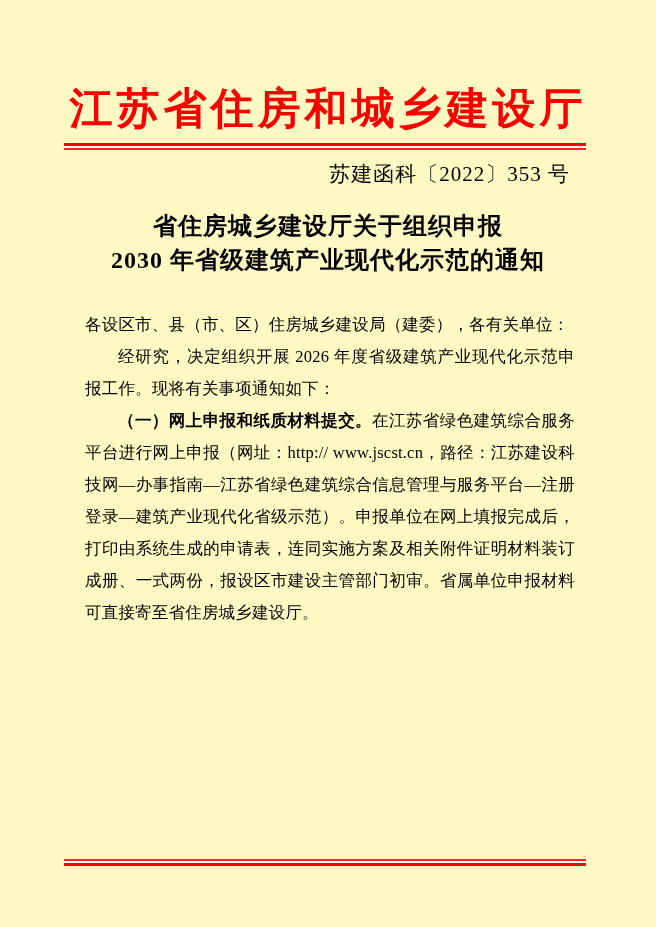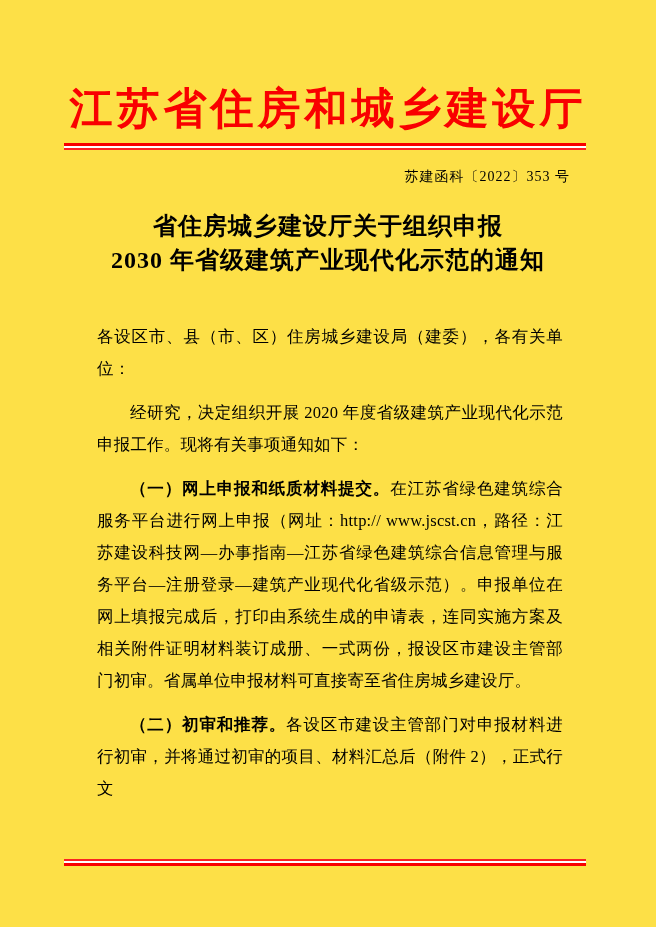--- a/index.html
+++ b/index.html
@@ -1,20 +1,20 @@
 <!DOCTYPE html>
 <html><head>
 <meta charset="utf-8">
 <style>
   html, body { margin: 0; padding: 0; background: #ffffff; }
   .page {
     position: relative;
     width: 656px;
     height: 927px;
-    background: #fde047;
+    background: #fef9c3;
     overflow: hidden;
     font-family: "Liberation Serif", "DejaVu Serif", serif;
     color: #000000;
   }
   
   .agency-name {
     position: absolute;
     top: 80px;
     left: 0;
     width: 100%;
@@ -31,23 +31,23 @@
     left: 64px;
     width: 522px;
   }
   .rule .bar-thick { height: 3px; background: #f90000; }
   .rule .bar-gap   { height: 2px; background: #ffffff; }
   .rule .bar-thin  { height: 1.5px; background: #fb2222; }
   .header-rule { top: 143px; }
   .footer-rule { top: 859px; }
   .doc-number {
     position: absolute;
-    top: 168px;
+    top: 160px;
     right: 86px;
-    font-size: 14px;
+    font-size: 21px;
     letter-spacing: 1px;
     color: #000000;
     white-space: nowrap;
   }
   
   .doc-title {
     position: absolute;
     top: 209px;
     left: 0;
     width: 100%;
@@ -64,21 +64,21 @@
     top: 309px;
     left: 85px;
     width: 490px;
     font-size: 16.5px;
     line-height: 32px;
     letter-spacing: 0.2px;
     text-align: justify;
     text-justify: inter-character;
     color: #000000;
   }
-  .doc-body p { margin: 12px; text-indent: 2em; }
+  .doc-body p { margin: 0; text-indent: 2em; }
   .doc-body p.salutation { text-indent: 0; }
   .doc-body p.heading {
     font-weight: bold;
     font-family: "Liberation Sans", "DejaVu Sans", sans-serif;
     letter-spacing: 1px;
   }
   .doc-body .lead { font-weight: bold; }
 </style>
 </head>
 <body>
@@ -96,23 +96,22 @@
   <div class="doc-number">苏建函科〔2022〕353 号</div>
 
   <div class="doc-title">
     <div>省住房城乡建设厅关于组织申报</div>
     <div>2030 年省级建筑产业现代化示范的通知</div>
   </div>
 
   <div class="doc-body">
     <p class="salutation">各设区市、县（市、区）住房城乡建设局（建委），各有关单位：</p>
 
-  <p><span>经研究，决定组织开展 2020 年度省级建筑产业现代化示范申报工作。现将有关事项通知如下：</span></p>
+  <p><span>经研究，决定组织开展 2026 年度省级建筑产业现代化示范申报工作。现将有关事项通知如下：</span></p>
       <p><span class="lead">（一）网上申报和纸质材料提交。</span><span>在江苏省绿色建筑综合服务平台进行网上申报（网址：http:// www.jscst.cn，路径：江苏建设科技网—办事指南—江苏省绿色建筑综合信息管理与服务平台—注册登录—建筑产业现代化省级示范）。申报单位在网上填报完成后，打印由系统生成的申请表，连同实施方案及相关附件证明材料装订成册、一式两份，报设区市建设主管部门初审。省属单位申报材料可直接寄至省住房城乡建设厅。</span></p>
-      <p><span class="lead">（二）初审和推荐。</span><span>各设区市建设主管部门对申报材料进行初审，并将通过初审的项目、材料汇总后（附件 2），正式行文</span></p>
     </div>
 
   <div class="rule footer-rule">
     <div class="bar-thin"></div>
     <div class="bar-gap"></div>
     <div class="bar-thick"></div>
   </div>
 
 </div>
 

